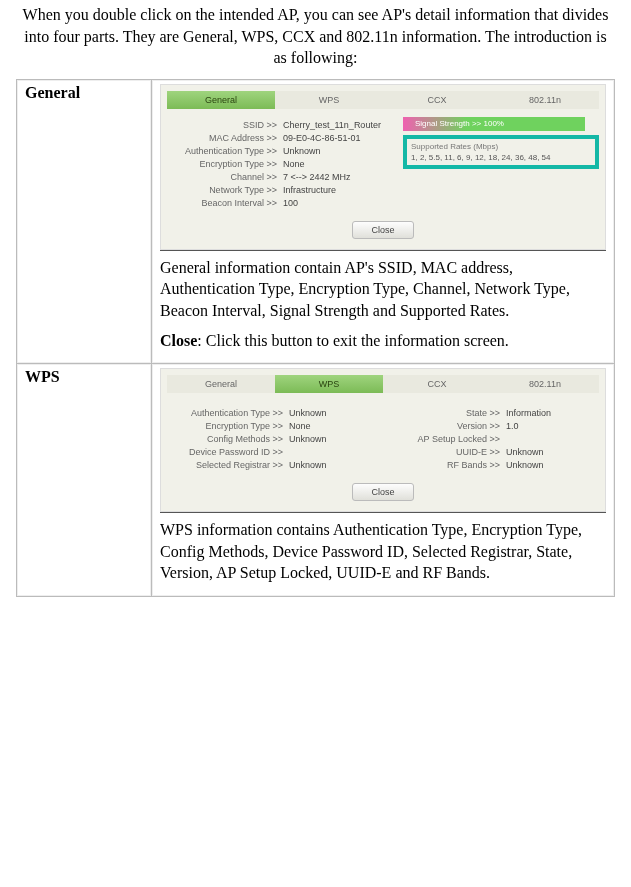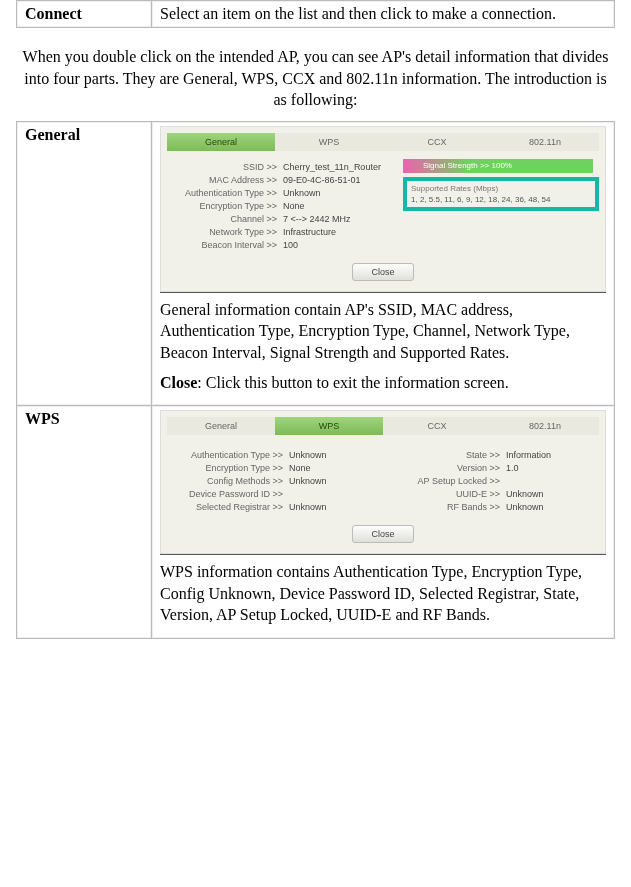--- a/index.html
+++ b/index.html
@@ -105,21 +105,21 @@
   .kv .v {
     color: #444;
   }
   .sigbar {
     height: 14px;
     width: 170px;
     background: linear-gradient(90deg,#ef61b0,#6fd25e 35%,#6fd25e);
     color: #fff;
     font-size: 8px;
     line-height: 14px;
-    padding-left: 20px;
+    padding-left: 12px;
     margin-bottom: 4px;
   }
   .ratesbox {
     border: 4px solid #14b8a6;
     padding: 3px 4px;
     width: 180px;
     font-size: 8px;
     margin-top: 4px;
   }
   .ratesbox .rt {
@@ -151,32 +151,20 @@
     margin: 2px 0 8px 0;
     line-height: 1.35;
   }
   .bold { font-weight: bold; }
 </style>
 </head>
 <body>
 
 <div class="page">
 
-  <table class="def">
-    <tbody>
-        <tr>
-      <td class="label">
-        <span>Connect</span>
-      </td>
-      <td>
-        <span>Select an item on the list and then click to make a connection.</span>
-      </td>
-    </tr>
-  </tbody>
-    </table>
 
 
   <div class="para">When you double click on the intended AP, you can see AP's detail information that divides into four parts. They are General, WPS, CCX and 802.11n information. The introduction is as following:</div>
 
   <table class="def">
 
     <tbody>
         <tr>
       <td class="label">
         <span>General</span>
@@ -302,21 +290,21 @@
                       <span class="k">RF Bands &gt;&gt;</span>
                       <span class="v">Unknown</span>
                     </div>
               </div>
             </div>
             <div class="closebtn">Close</div>
           </div>
         </div>
 
         <div class="desc-block">
-          <p>WPS information contains Authentication Type, Encryption Type, Config Unknown, Device Password ID, Selected Registrar, State, Version, AP Setup Locked, UUID-E and RF Bands.</p>
+          <p>WPS information contains Authentication Type, Encryption Type, Config Methods, Device Password ID, Selected Registrar, State, Version, AP Setup Locked, UUID-E and RF Bands.</p>
         </div>
 
       </td>
     </tr>
 
   </tbody>
     </table>
 
 
 </div>

